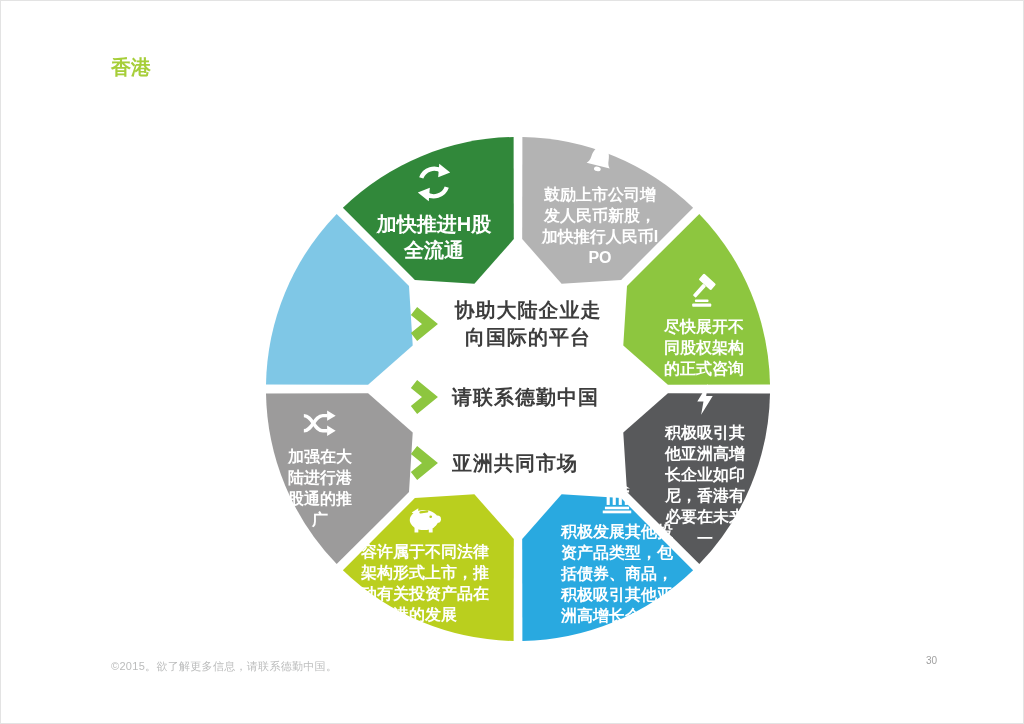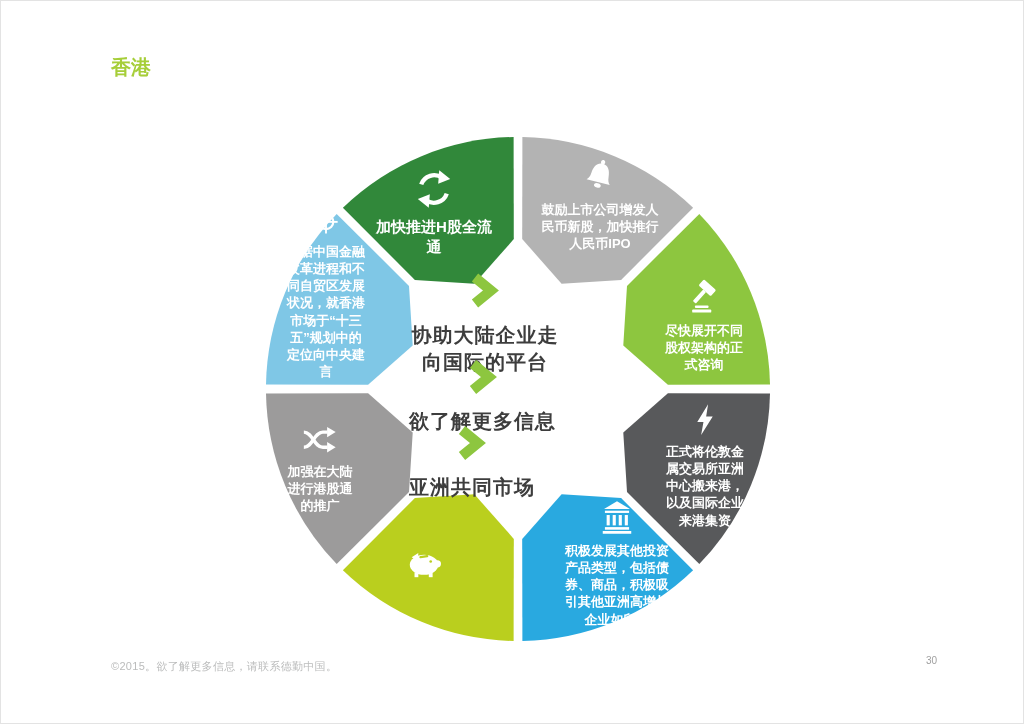--- a/index.html
+++ b/index.html
@@ -18,28 +18,28 @@
   .hdr .subtitle{font-size:23px;font-weight:bold;color:#50704f;line-height:1.25;margin-top:2px;letter-spacing:0.5px;}
   
   svg.diagram{position:absolute;left:0;top:0;}
   .seg{
     position:absolute;transform:translate(-50%,-50%);
     display:flex;flex-direction:column;align-items:center;gap:5px;
     text-align:center;
   }
   .seg-icon{display:block;line-height:0;}
   .seg-label{
-    color:#ffffff;font-weight:bold;font-size:13px;line-height:1.32;
+    color:#ffffff;font-weight:bold;font-size:16px;line-height:1.32;
     word-break:break-all;
   }
-  .seg-lg .seg-label{font-size:15px;line-height:1.3;}
+  .seg-lg .seg-label{font-size:20px;line-height:1.3;}
   
   .goal{
     position:absolute;left:408px;transform:translateY(-50%);
-    display:flex;align-items:center;gap:13px;flex-direction:column;
+    display:flex;align-items:center;gap:13px;
   }
   .goal-text{
     font-size:20px;font-weight:bold;color:#3d3d3d;line-height:1.35;
     letter-spacing:1px;text-align:left;
   }
   .goal.center .goal-text{text-align:center;width:152px;}
   .chev{line-height:0;}
   
   .footer-note{
     position:absolute;left:110px;top:658px;font-size:11px;color:#bbbcbc;letter-spacing:0.3px;
@@ -106,21 +106,21 @@
     </span>
     <div class="seg-label">尽快展开不同股权架构的正式咨询</div>
   </div>
 
   <div class="seg" style="left:704px;top:464px;width:86px">
     <span class="seg-icon">
       <svg width="34" height="36" viewBox="0 0 44 46">
         <polygon points="26,3 12,26 20,26 17,43 32,19 23.5,19" fill="#fff"></polygon>
       </svg>
     </span>
-    <div class="seg-label">正式将伦敦金属交易所亚洲中心搬来港，以及国际企业来港集资</div>
+    <div class="seg-label">积极吸引其他亚洲高增长企业如印尼，香港有必要在未来一</div>
   </div>
 
   <div class="seg" style="left:616px;top:562px;width:114px">
     <span class="seg-icon">
       <svg width="38" height="38" viewBox="0 0 44 44">
         <polygon points="22,3 37,12 7,12" fill="#fff"></polygon>
         <rect x="8" y="14" width="28" height="2.6" fill="#fff"></rect>
         <rect x="10" y="19" width="3.6" height="12" fill="#fff"></rect>
         <rect x="17" y="19" width="3.6" height="12" fill="#fff"></rect>
         <rect x="24" y="19" width="3.6" height="12" fill="#fff"></rect>
@@ -137,62 +137,52 @@
       <svg width="44" height="40" viewBox="0 0 46 42">
         <ellipse cx="22" cy="25" rx="15" ry="10.5" fill="#fff"></ellipse>
         <polygon points="9,17 16,12.5 15.5,21" fill="#fff"></polygon>
         <circle cx="36" cy="24" r="3.8" fill="#fff"></circle>
         <rect x="12" y="33" width="4" height="5" fill="#fff"></rect>
         <rect x="27" y="33" width="4" height="5" fill="#fff"></rect>
         <rect x="17" y="15.2" width="9.5" height="2.4" rx="1.2" fill="#bacf1e" transform="rotate(-8 21.7 16.4)"></rect>
         <circle cx="29" cy="21.5" r="1.4" fill="#bacf1e"></circle>
       </svg>
     </span>
+    <div class="seg-label">容许属于不同法律架构形式上市，推动有关投资产品在港的发展</div>
   </div>
 
   <div class="seg" style="left:319px;top:466px;width:74px">
     <span class="seg-icon">
       <svg width="42" height="38" viewBox="0 0 44 40">
         <path d="M5 29 C14 29 16 13 25 13 L30 13" fill="none" stroke="#fff" stroke-width="3.6"></path>
         <polygon points="29.5,7.5 38.5,13 29.5,18.5" fill="#fff"></polygon>
         <path d="M5 13 C14 13 16 29 25 29 L30 29" fill="none" stroke="#fff" stroke-width="3.6"></path>
         <polygon points="29.5,23.5 38.5,29 29.5,34.5" fill="#fff"></polygon>
       </svg>
     </span>
     <div class="seg-label">加强在大陆进行港股通的推广</div>
   </div>
 
-  <div class="seg" style="left:325px;top:292px;width:82px">
-    <span class="seg-icon">
-      <svg width="32" height="32" viewBox="0 0 44 44">
-        <circle cx="22" cy="22" r="10" fill="none" stroke="#fff" stroke-width="3"></circle>
-        <line x1="22" y1="6" x2="22" y2="38" stroke="#fff" stroke-width="2.6"></line>
-        <line x1="6" y1="22" x2="38" y2="22" stroke="#fff" stroke-width="2.6"></line>
-        <circle cx="22" cy="22" r="2.2" fill="#fff"></circle>
-      </svg>
-    </span>
-    <div class="seg-label">根据中国金融改革进程和不同自贸区发展状况，就香港市场于“十三五”规划中的定位向中央建言</div>
-  </div>
 
   <div class="goal center" style="top:323px">
     <span class="chev">
       <svg width="30" height="36" viewBox="0 0 30 36">
         <polyline points="5,5 21,18 5,31" fill="none" stroke="#8dc63f" stroke-width="10"></polyline>
       </svg>
     </span>
     <div class="goal-text">协助大陆企业走向国际的平台</div>
   </div>
 
   <div class="goal" style="top:396px">
     <span class="chev">
       <svg width="30" height="36" viewBox="0 0 30 36">
         <polyline points="5,5 21,18 5,31" fill="none" stroke="#8dc63f" stroke-width="10"></polyline>
       </svg>
     </span>
-    <div class="goal-text">欲了解更多信息</div>
+    <div class="goal-text">请联系德勤中国</div>
   </div>
 
   <div class="goal" style="top:462px">
     <span class="chev">
       <svg width="30" height="36" viewBox="0 0 30 36">
         <polyline points="5,5 21,18 5,31" fill="none" stroke="#8dc63f" stroke-width="10"></polyline>
       </svg>
     </span>
     <div class="goal-text">亚洲共同市场</div>
   </div>

